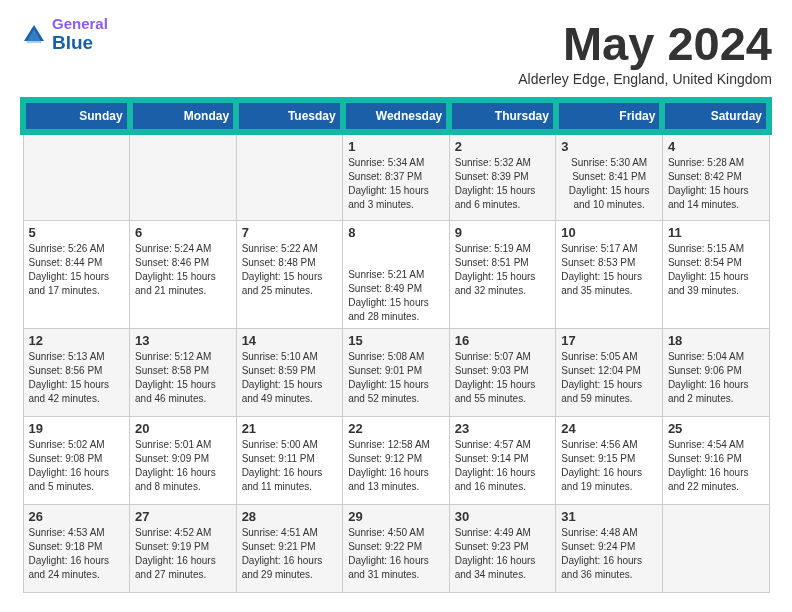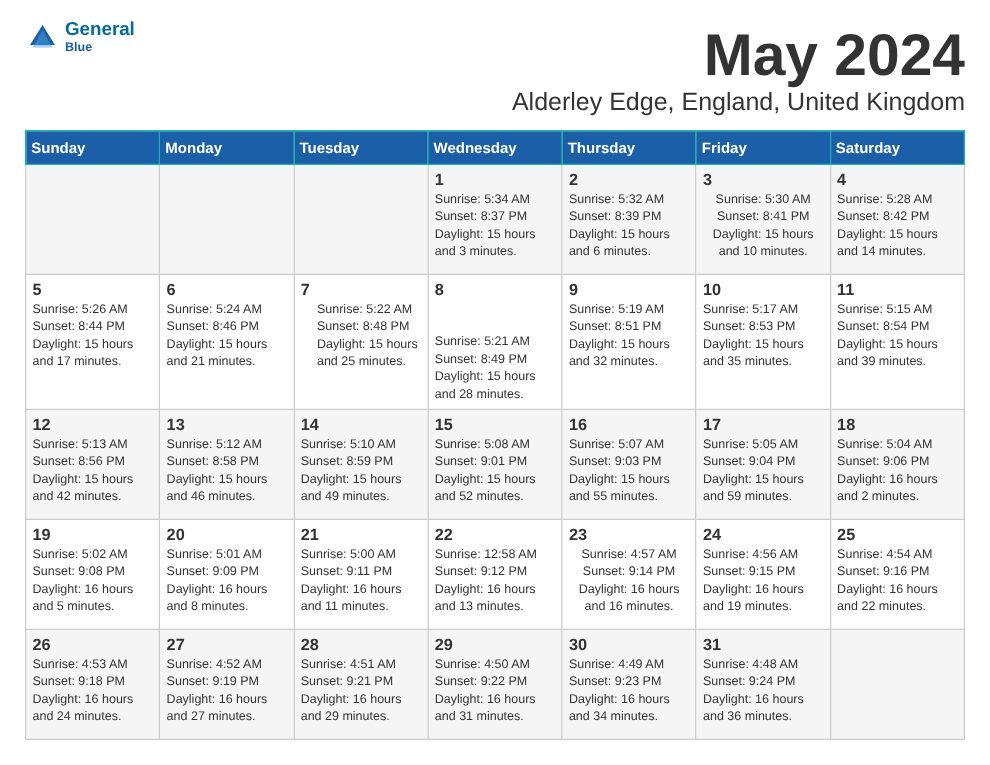--- a/index.html
+++ b/index.html
@@ -22,57 +22,57 @@
       gap: 4px;
     }
     .logo-text {
       display: flex;
       flex-direction: column;
       line-height: 1.1;
     }
     .logo-general {
       font-size: 15px;
       font-weight: bold;
-      color: #0369a1;
+      color: #8b5cf6;
     }
     .logo-blue {
-      font-size: 10px;
+      font-size: 19px;
       font-weight: bold;
       color: #1a5fa8;
     }
     .logo-icon {
       width: 28px;
       height: 28px;
     }
     .title-area {
       text-align: right;
     }
     .month-title {
       font-size: 47px;
       font-weight: bold;
       color: #333;
     }
     .location-title {
-      font-size: 20px;
+      font-size: 14px;
       color: #333;
       font-weight: normal;
     }
     table {
       width: 100%;
       border-collapse: collapse;
       table-layout: fixed;
     }
     thead tr th {
       background: #1a5fa8;
       color: #fff;
       font-size: 12px;
       font-weight: bold;
       padding: 6px 4px;
-      text-align: left;
-      border: 1px solid #14b8a6;
+      text-align: right;
+      border: 6px solid #14b8a6;
     }
     tbody tr td {
       border: 1px solid #ccc;
       vertical-align: top;
       padding: 4px 5px;
       font-size: 10.5px;
       color: #333;
       height: 88px;
       background: #fff;
     }
@@ -174,21 +174,21 @@
         </td>
         <td>
           <span class="day-num">6</span>
           <div class="day-info" style="white-space: pre-line;">Sunrise: 5:24 AM
 Sunset: 8:46 PM
 Daylight: 15 hours
 and 21 minutes.</div>
         </td>
         <td>
           <span class="day-num">7</span>
-          <div class="day-info" style="white-space: pre-line; margin-left: 13px;">Sunrise: 5:22 AM
+          <div class="day-info" style="white-space: pre-line;">Sunrise: 5:22 AM
 Sunset: 8:48 PM
 Daylight: 15 hours
 and 25 minutes.</div>
         </td>
         <td>
           <span class="day-num">8</span>
           <div class="day-info" style="white-space: pre-line; margin-top: 28px;">Sunrise: 5:21 AM
 Sunset: 8:49 PM
 Daylight: 15 hours
 and 28 minutes.</div>
@@ -247,21 +247,21 @@
         <td>
           <span class="day-num">16</span>
           <div class="day-info" style="white-space: pre-line;">Sunrise: 5:07 AM
 Sunset: 9:03 PM
 Daylight: 15 hours
 and 55 minutes.</div>
         </td>
         <td>
           <span class="day-num">17</span>
           <div class="day-info" style="white-space: pre-line;">Sunrise: 5:05 AM
-Sunset: 9:04 PM
+Sunset: 12:04 PM
 Daylight: 15 hours
 and 59 minutes.</div>
         </td>
         <td>
           <span class="day-num">18</span>
           <div class="day-info" style="white-space: pre-line;">Sunrise: 5:04 AM
 Sunset: 9:06 PM
 Daylight: 16 hours
 and 2 minutes.</div>
         </td>
@@ -290,21 +290,21 @@
         </td>
         <td>
           <span class="day-num">22</span>
           <div class="day-info" style="white-space: pre-line;">Sunrise: 12:58 AM
 Sunset: 9:12 PM
 Daylight: 16 hours
 and 13 minutes.</div>
         </td>
         <td>
           <span class="day-num">23</span>
-          <div class="day-info" style="white-space: pre-line; text-align: center;">Sunrise: 4:57 AM
+          <div class="day-info" style="white-space: pre-line;">Sunrise: 4:57 AM
 Sunset: 9:14 PM
 Daylight: 16 hours
 and 16 minutes.</div>
         </td>
         <td>
           <span class="day-num">24</span>
           <div class="day-info" style="white-space: pre-line;">Sunrise: 4:56 AM
 Sunset: 9:15 PM
 Daylight: 16 hours
 and 19 minutes.</div>

